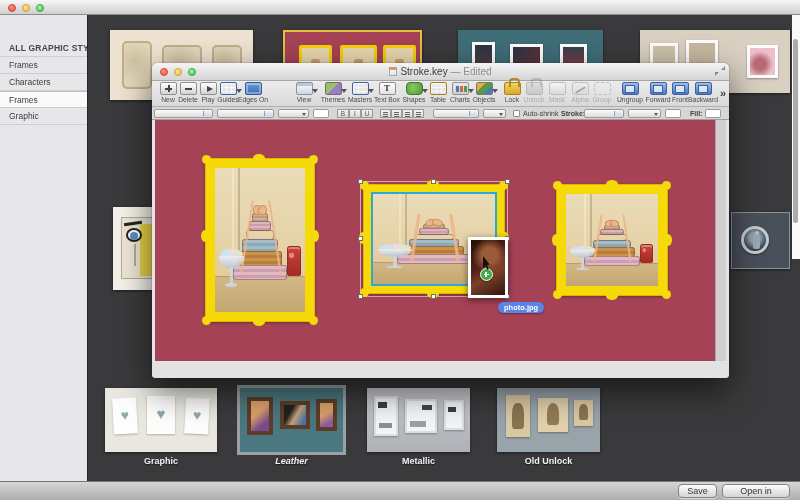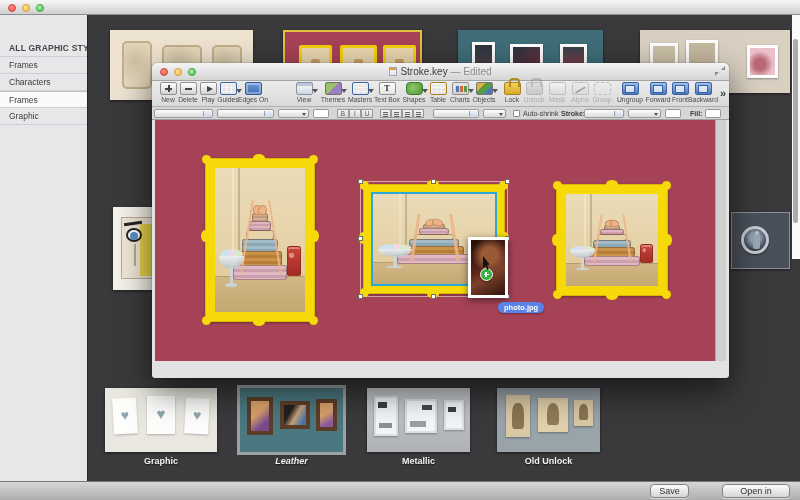--- a/index.html
+++ b/index.html
@@ -586,17 +586,17 @@
       <div class="dragbadge" style="left:325px;top:148px;"></div>
       <div class="cursor" style="left:328px;top:136px;"></div>
       <div class="dragpill" style="left:311px;top:182px;margin-left:32px;">photo.jpg</div>
     </div>
 
     <div class="k-scrollstrip"></div>
 
   </div>
 
   <div class="footer">
-    <div class="fbtn" style="left:650px;width:39px">Save</div>
+    <div class="fbtn" style="left:678px;width:39px">Save</div>
     <div class="fbtn" style="left:722px;width:68px">Open in Keynote</div>
   </div>
 
 </div>
 
 </body></html>

